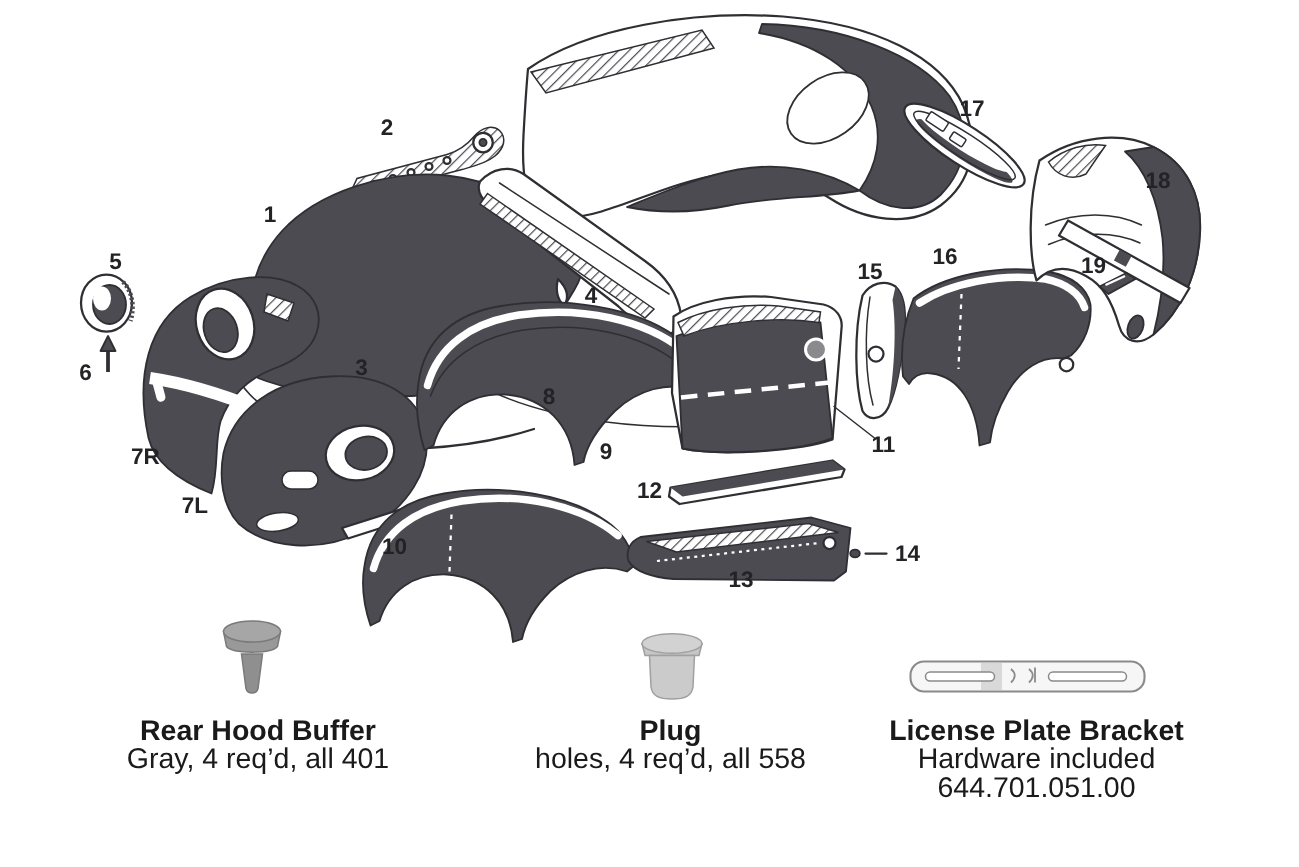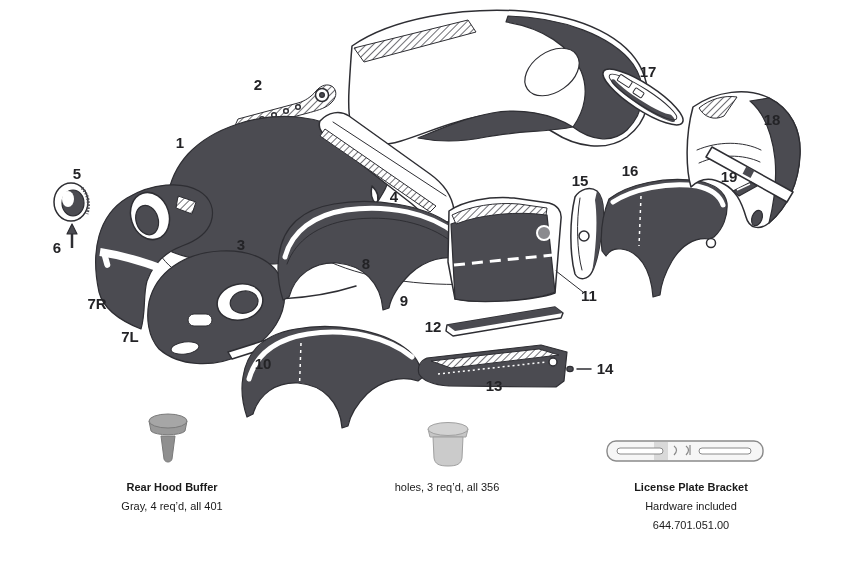--- a/index.html
+++ b/index.html
@@ -7,21 +7,21 @@
         font-family:"Liberation Sans",sans-serif;}
   #diagram-svg{position:absolute;left:0;top:0;}
   .ink{fill:none;stroke:#2e2e33;stroke-width:1.5;stroke-linecap:round;stroke-linejoin:round;}
   .thin{fill:none;stroke:#2e2e33;stroke-width:1;stroke-linecap:round;}
   .dark{fill:#4b4b51;stroke:#2e2e33;stroke-width:1.2;stroke-linejoin:round;}
   .lite{fill:#ffffff;stroke:#2e2e33;stroke-width:1.5;stroke-linejoin:round;}
   .hatchy{fill:url(#hatch);stroke:#2e2e33;stroke-width:1;}
   .whiteband{fill:none;stroke:#ffffff;stroke-width:5;stroke-linecap:round;}
   .plbl{font-family:"Liberation Sans",sans-serif;font-size:15px;font-weight:bold;fill:#232326;text-anchor:middle;}
   .product-block{position:absolute;width:260px;text-align:center;color:#1a1a1a;
-                 font-size:11px;line-height:19px;}
+                 font-size:19px;line-height:19px;}
   .p-name{font-weight:bold;}
 </style>
 </head>
 <body>
 
 <div id="page">
 
 <svg id="diagram-svg" width="866" height="578" viewBox="0 0 866 578">
   <defs>
     <pattern id="hatch" width="5" height="5" patternUnits="userSpaceOnUse" patternTransform="rotate(45)">
@@ -244,21 +244,22 @@
     <text class="plbl" x="729" y="182">19</text>
   </g>
 </svg>
 
 <div class="product-block" style="left:42px;top:478px;">
   <div class="p-name">Rear Hood Buffer</div>
   <div class="p-line">Gray, 4 req’d, all 401</div>
 </div>
 
 <div class="product-block" style="left:317px;top:478px;">
-  <div class="p-line">holes, 3 req’d, all 356</div>
+  <div class="p-name">Plug</div>
+  <div class="p-line">holes, 4 req’d, all 558</div>
 </div>
 
 <div class="product-block" style="left:561px;top:478px;text-align:center;">
   <div class="p-name">License Plate Bracket</div>
   <div class="p-line">Hardware included</div>
   <div class="p-number">644.701.051.00</div>
 </div>
 
 </div>
 

